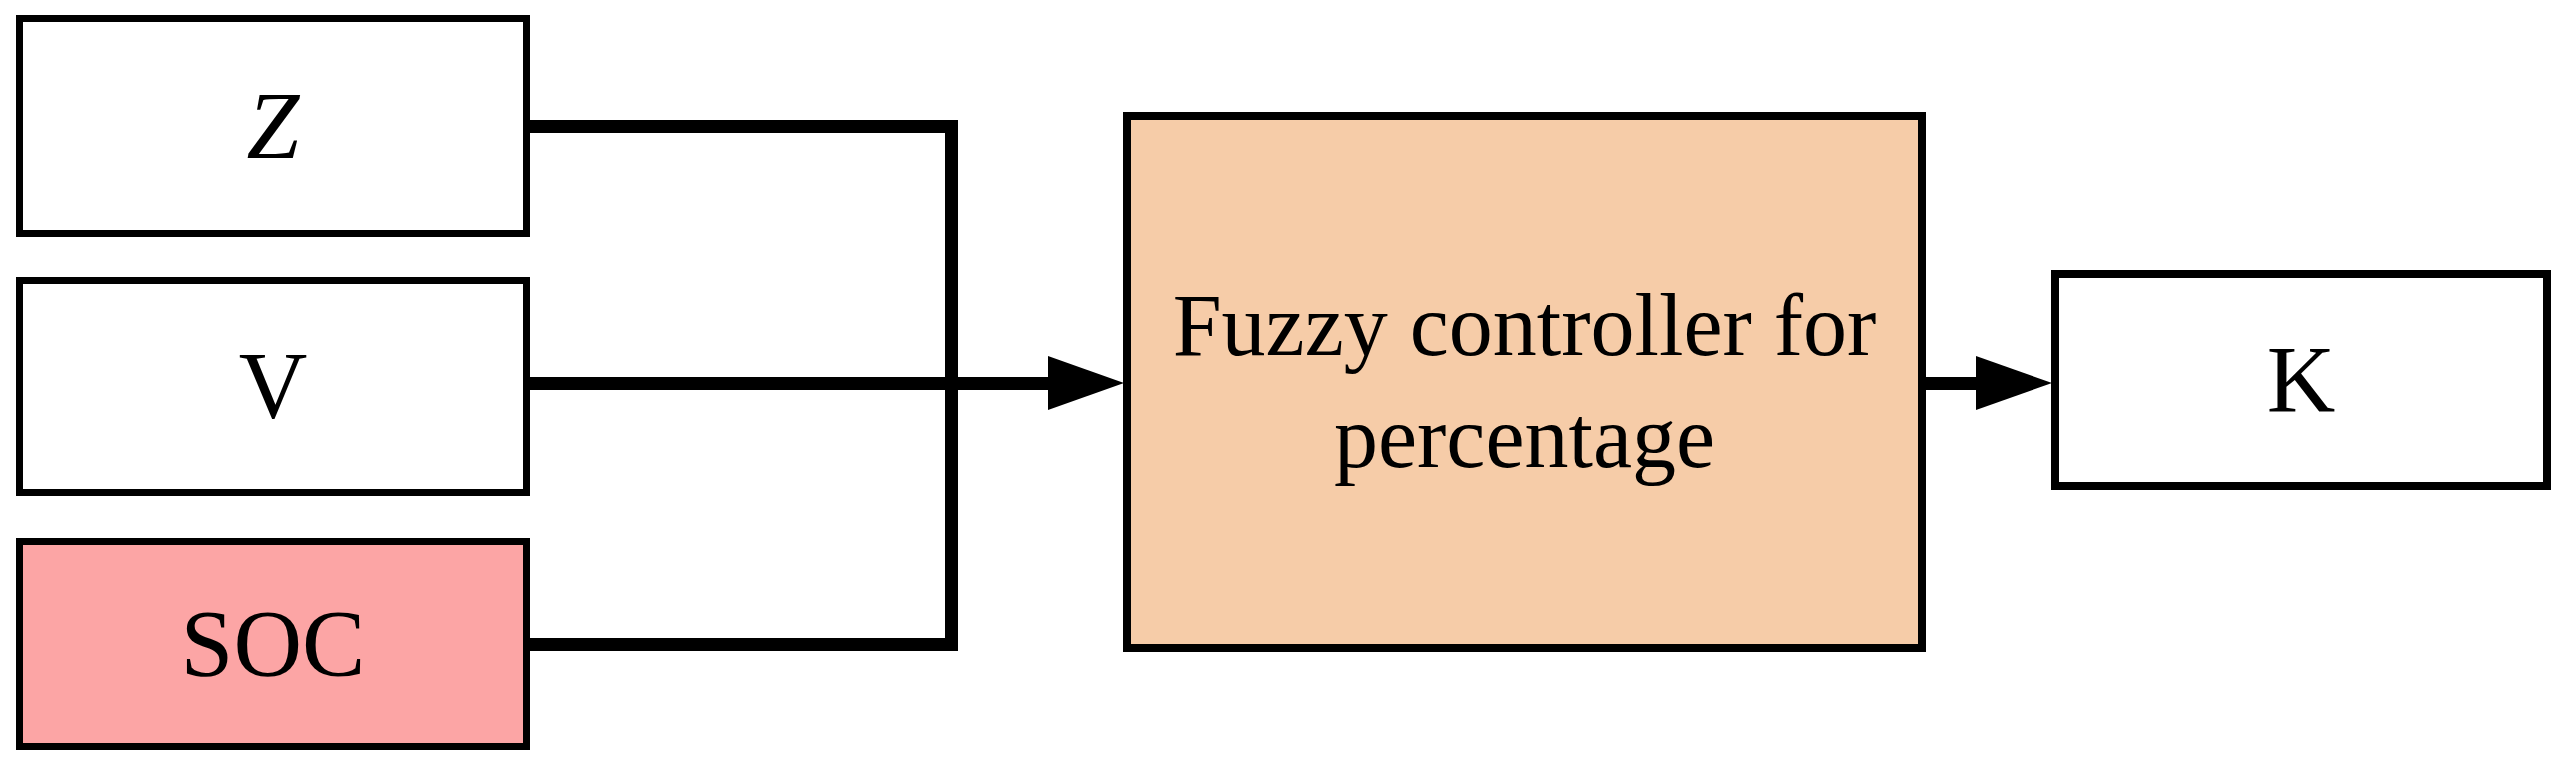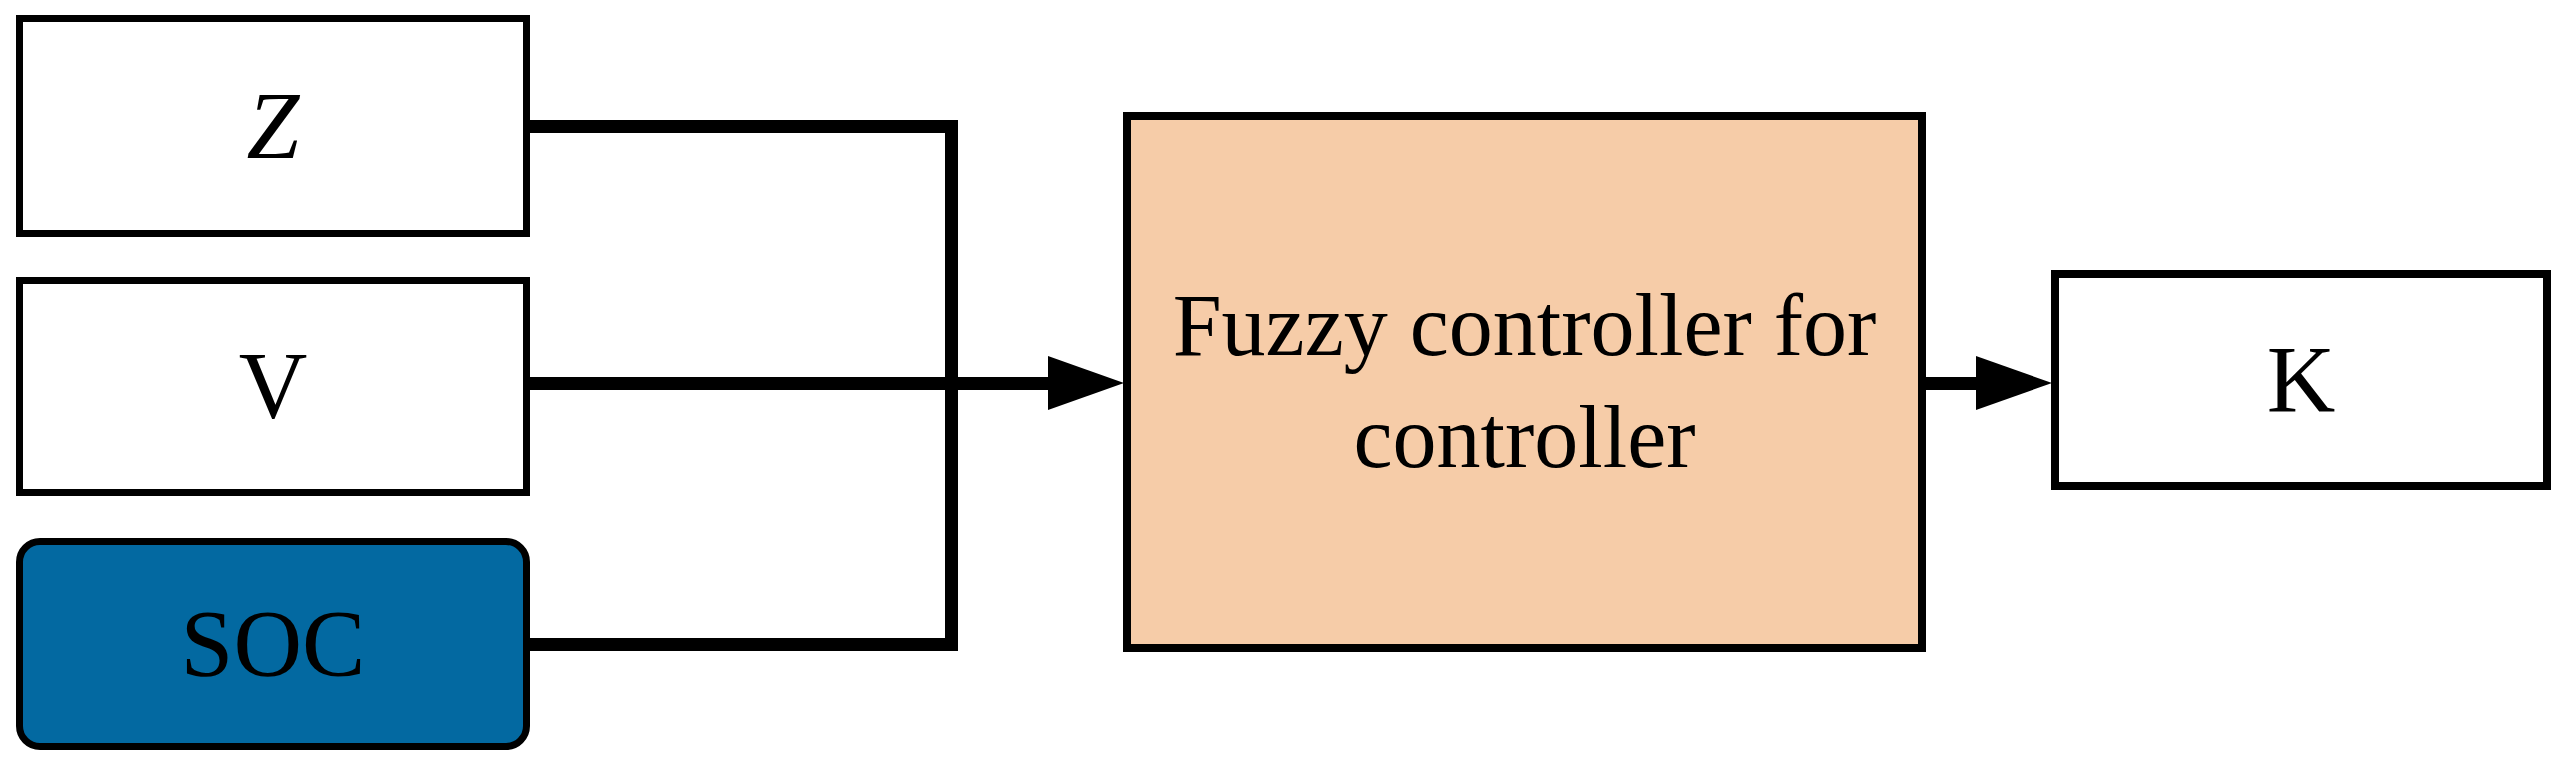--- a/index.html
+++ b/index.html
@@ -80,34 +80,34 @@
 <div id="stage" style="background: rgb(255, 255, 255);">
 
   <div class="box" id="box-z" style="background: rgb(255, 255, 255);">
     <span class="italic-label">Z</span>
   </div>
 
   <div class="box" id="box-v" style="background: rgb(255, 255, 255);">
     <span class="io-label">V</span>
   </div>
 
-  <div class="box" id="box-soc" style="background: #0369a1; border-radius: 24px;">
+  <div class="box" id="box-soc" style="background: #fca5a5;">
     <span class="io-label">SOC</span>
   </div>
 
   <div class="wire" id="wire-z" style="background: rgb(0, 0, 0);"></div>
   <div class="wire" id="wire-soc" style="background: rgb(0, 0, 0);"></div>
   <div class="wire" id="wire-junction" style="background: rgb(0, 0, 0);"></div>
   <div class="wire" id="wire-v" style="background: rgb(0, 0, 0);"></div>
 
   <div class="arrowhead" id="arrow-in" style="border-left-color: rgb(0, 0, 0);"></div>
 
   <div class="box" id="box-controller" style="background: rgb(246, 204, 168);">
     <span class="ctl-line">Fuzzy controller for</span>
-    <span class="ctl-line">controller</span>
+    <span class="ctl-line">percentage</span>
   </div>
 
   <div class="wire" id="wire-out" style="background: rgb(0, 0, 0);"></div>
   <div class="arrowhead" id="arrow-out" style="border-left-color: rgb(0, 0, 0);"></div>
 
   <div class="box" id="box-k" style="background: rgb(255, 255, 255);">
     <span class="io-label">K</span>
   </div>
 
 </div>

